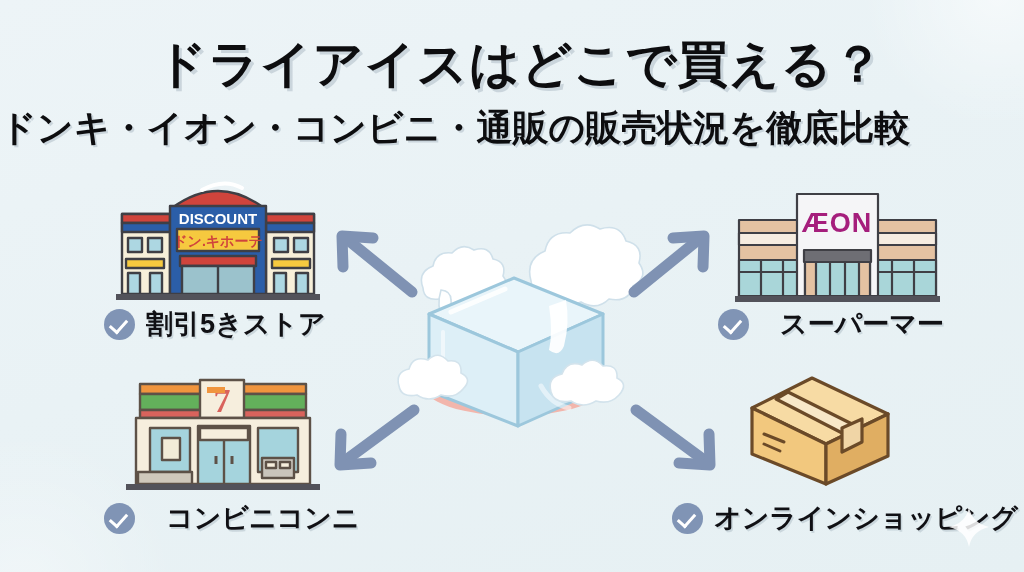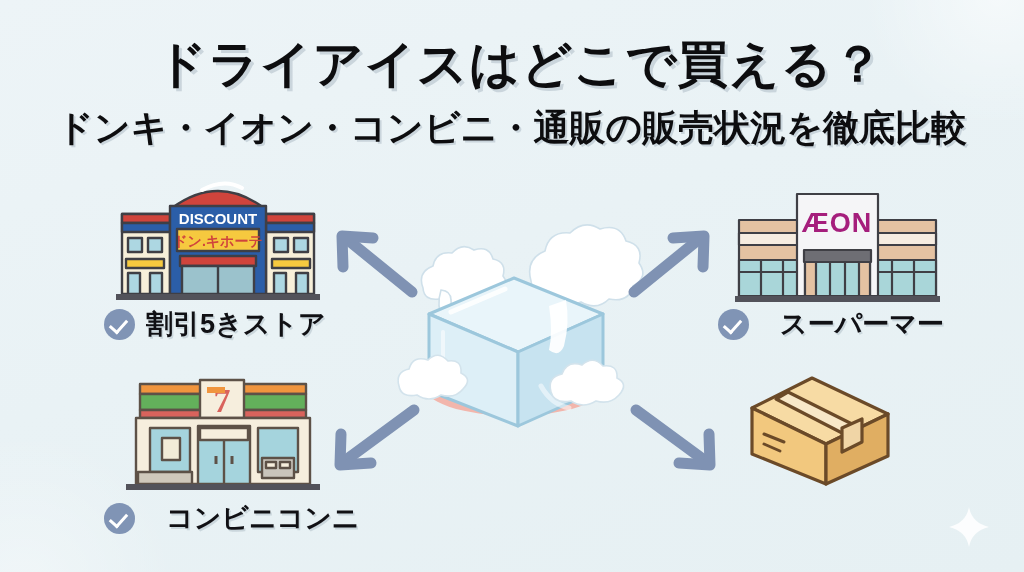--- a/index.html
+++ b/index.html
@@ -15,21 +15,21 @@
   }
   
   .title{
     position:absolute;left:0;top:31px;width:1024px;text-align:center;
     font-size:50px;font-weight:bold;color:#0d0d0f;letter-spacing:1px;
     text-shadow:3px 3px 0 rgba(150,165,178,.38);
     white-space:nowrap;
     padding-left:8px;
   }
   .subtitle{
-    position:absolute;left:0;top:104px;width:1024px;text-align:center;
+    position:absolute;left:0;top:104px;width:1024px;text-align:left;
     font-size:36px;font-weight:bold;color:#0d0d0f;letter-spacing:0px;
     text-shadow:2px 2px 0 rgba(150,165,178,.38);
     white-space:nowrap;
   }
   
   .lbl{position:absolute;display:flex;align-items:center;gap:11px;white-space:nowrap;}
   .lbl .txt{font-size:27px;font-weight:bold;color:#101014;
             text-shadow:1.5px 1.5px 0 rgba(150,165,178,.35);text-align:right;}
   .chk{width:31px;height:31px;flex:0 0 31px;border-radius:50%;
        background:#8094b5;position:relative;}
@@ -270,20 +270,24 @@
     <span class="txt">割引5きストア</span>
   </div>
   <div class="lbl lbl-aeon">
     <span class="chk"></span>
     <span class="txt">スーパーマー</span>
   </div>
   <div class="lbl lbl-conv">
     <span class="chk"></span>
     <span class="txt">コンビニコンニ</span>
   </div>
+  <div class="lbl lbl-online">
+    <span class="chk"></span>
+    <span class="txt">オンラインショッピング</span>
+  </div>
 
   <div class="sparkle">
     <svg width="42" height="42" viewBox="0 0 42 42">
       <path d="M21 1 Q24 17 41 21 Q24 25 21 41 Q18 25 1 21 Q18 17 21 1Z" fill="#ffffff" opacity=".85"></path>
     </svg>
   </div>
 
 </div>
 
 </body></html>

